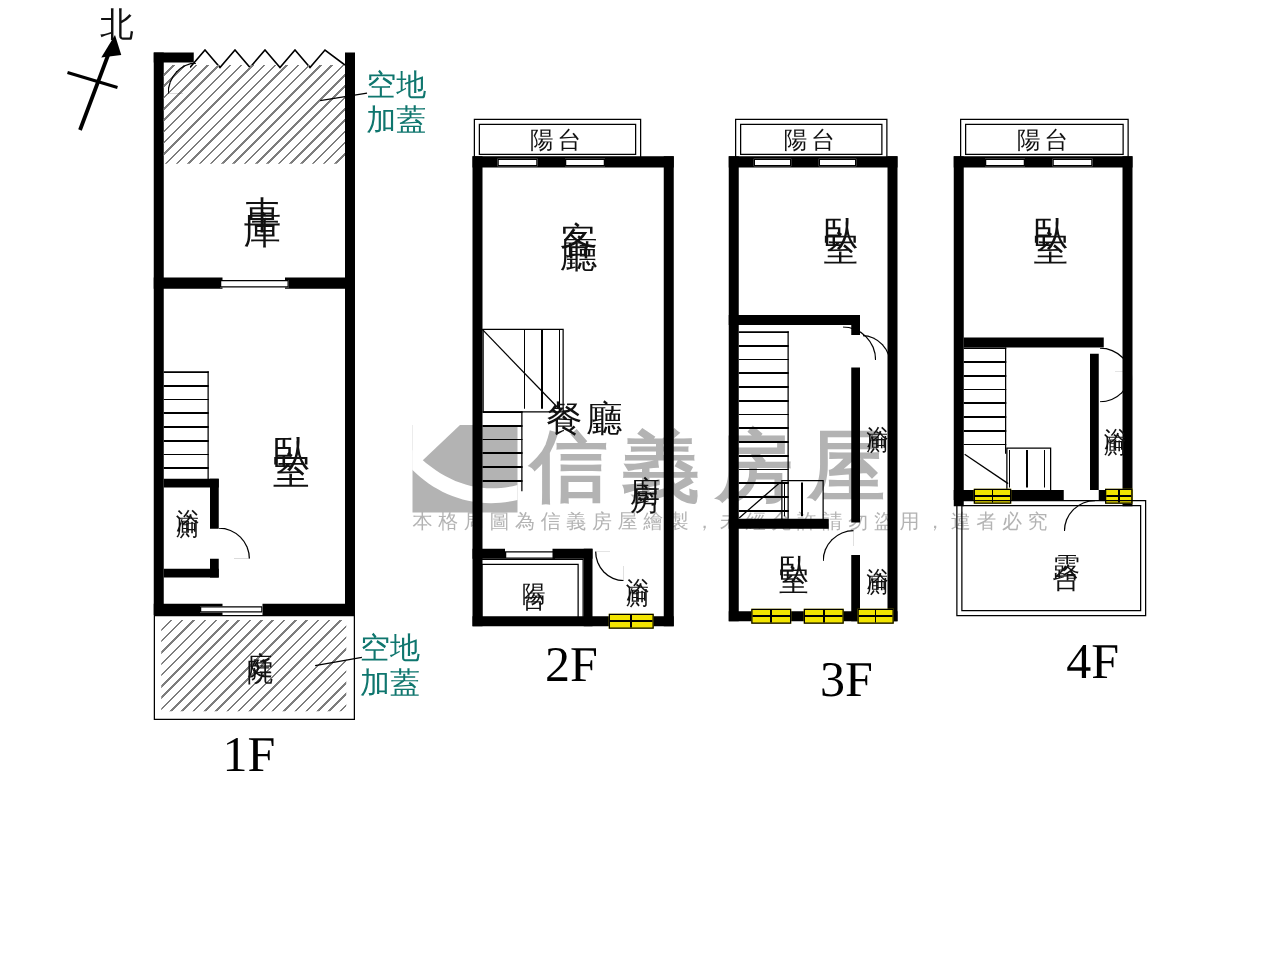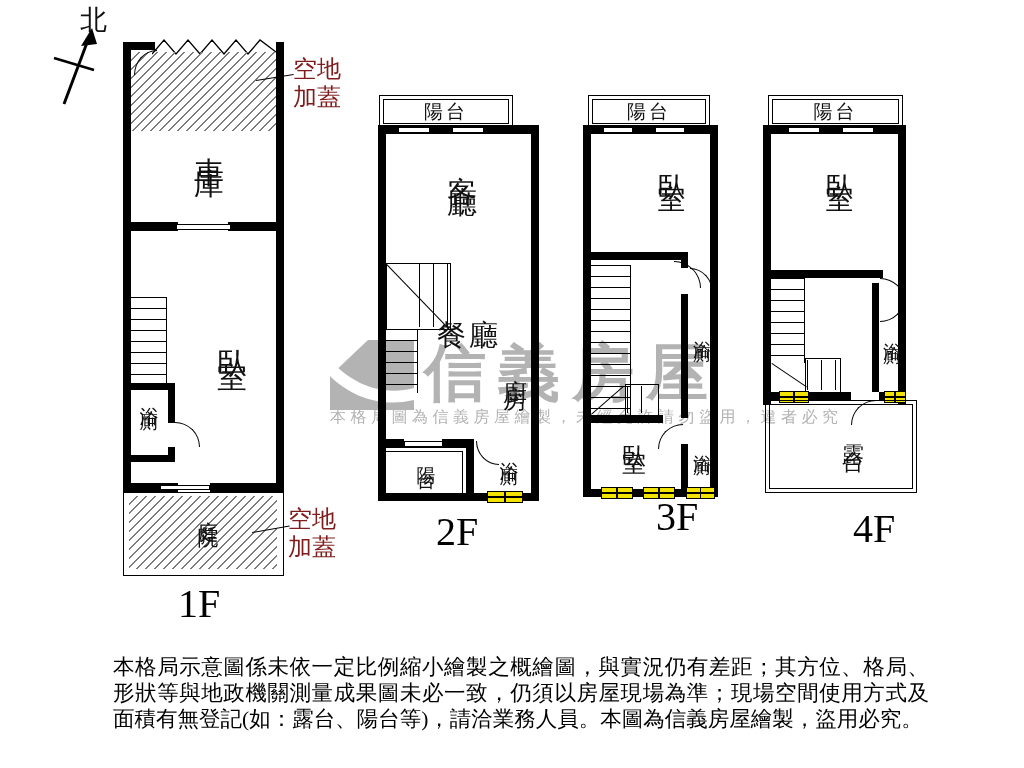--- a/index.html
+++ b/index.html
@@ -23,21 +23,21 @@
   .vlines{position:absolute;background:repeating-linear-gradient(to right,#000 0 1.3px,rgba(0,0,0,0) 1.3px 14px);}
   .dline{position:absolute;height:1.4px;background:#000;transform-origin:0 0;}
   .win{position:absolute;background-color:#f2e400;border:1.3px solid #000;
        background-image:linear-gradient(to right,rgba(0,0,0,0) 0 calc(50% - .7px),#000 calc(50% - .7px) calc(50% + .7px),rgba(0,0,0,0) calc(50% + .7px) 100%),
                         linear-gradient(to bottom,rgba(0,0,0,0) 0 calc(50% - .6px),#000 calc(50% - .6px) calc(50% + .6px),rgba(0,0,0,0) calc(50% + .6px) 100%);}
   .arc{position:absolute;}
   .arc-tl{border-top:1.4px solid #000;border-left:1.4px solid #000;border-top-left-radius:100% 100%;}
   .arc-tr{border-top:1.4px solid #000;border-right:1.4px solid #000;border-top-right-radius:100% 100%;}
   .arc-bl{border-bottom:1.4px solid #000;border-left:1.4px solid #000;border-bottom-left-radius:100% 100%;}
   .arc-br{border-bottom:1.4px solid #000;border-right:1.4px solid #000;border-bottom-right-radius:100% 100%;}
-  .ann{position:absolute;width:56px;font-size:24px;line-height:1.15;word-break:break-all;color:#7f1d1d;
+  .ann{position:absolute;width:56px;font-size:24px;line-height:1.15;word-break:break-all;color:#0f766e;
        font-family:"Liberation Serif","DejaVu Serif",serif;}
   .wm-brand{position:absolute;left:424px;top:331px;font-size:62px;font-weight:600;letter-spacing:12px;color:#b3b3b3;
             font-family:"Liberation Sans","DejaVu Sans",sans-serif;z-index:0;}
   .wm-note{position:absolute;left:330px;top:407px;font-size:16px;letter-spacing:4.5px;color:#b3b3b3;
            font-family:"Liberation Sans","DejaVu Sans",sans-serif;z-index:0;white-space:nowrap;}
   .disc{position:absolute;left:113px;top:654px;width:816px;font-size:21.5px;line-height:1.22;color:#000;
         text-align:justify;font-family:"Liberation Serif","DejaVu Serif",serif;}
 </style>
 </head>
 <body>
@@ -138,21 +138,21 @@
   <div class="vlines" style="left:627px;top:386px;width:28px;height:27px;"></div>
   <div class="dline" style="left:591px;top:414px;width:43px;transform:rotate(-41deg);"></div>
   <div class="w" style="left:583px;top:415px;width:80px;height:8px;"></div>
   <div class="arc arc-tl" style="left:658px;top:424px;width:24px;height:24px;"></div>
   <div class="vlab" style="left:618px;top:426px;font-size:24px;letter-spacing:5px;">臥室</div>
   <div class="vlab" style="left:690px;top:440px;font-size:18px;letter-spacing:2px;">浴廁</div>
   <div class="w" style="left:583px;top:489px;width:135px;height:8px;"></div>
   <div class="win" style="left:601px;top:487px;width:30px;height:10px;"></div>
   <div class="win" style="left:643px;top:487px;width:30px;height:10px;"></div>
   <div class="win" style="left:686px;top:487px;width:27px;height:10px;"></div>
-  <div class="flabel" style="left:656px;top:493px;">3F</div>
+  <div class="flabel" style="left:656px;top:520px;">3F</div>
 
   <div class="bal" style="left:768px;top:95px;width:133px;height:31px;">陽台</div>
   <div class="w" style="left:763px;top:125px;width:143px;height:9px;"></div>
   <div class="slit" style="left:788px;top:127px;width:30px;height:4px;"></div>
   <div class="slit" style="left:842px;top:127px;width:30px;height:4px;"></div>
   <div class="w" style="left:763px;top:125px;width:8px;height:280px;"></div>
   <div class="w" style="left:898px;top:125px;width:8px;height:280px;"></div>
   <div class="vlab" style="left:820px;top:152px;font-size:28px;letter-spacing:9px;">臥室</div>
   <div class="w" style="left:771px;top:270px;width:112px;height:8px;"></div>
   <div class="arc arc-tr" style="left:880px;top:278px;width:25px;height:25px;"></div>
@@ -166,15 +166,14 @@
   <div class="vlab" style="left:880px;top:328px;font-size:18px;letter-spacing:3px;">浴廁</div>
   <div class="w" style="left:763px;top:392px;width:143px;height:8px;"></div>
   <div class="gap" style="left:851px;top:392px;width:28px;height:8px;"></div>
   <div class="arc arc-tl" style="left:851px;top:400px;width:24px;height:24px;"></div>
   <div class="win" style="left:779px;top:391px;width:28px;height:10px;"></div>
   <div class="win" style="left:884px;top:391px;width:20px;height:10px;"></div>
   <div class="thin thin-in" style="left:765px;top:400px;width:150px;height:91px;"></div>
   <div class="vlab" style="left:838px;top:426px;font-size:22px;letter-spacing:7px;">露台</div>
   <div class="flabel" style="left:853px;top:505px;">4F</div>
 
-  <div class="disc">本格局示意圖係未依一定比例縮小繪製之概繪圖，與實況仍有差距；其方位、格局、形狀等與地政機關測量成果圖未必一致，仍須以房屋現場為準；現場空間使用方式及面積有無登記(如：露台、陽台等)，請洽業務人員。本圖為信義房屋繪製，盜用必究。</div>
 
 </div>
 
 </body></html>

